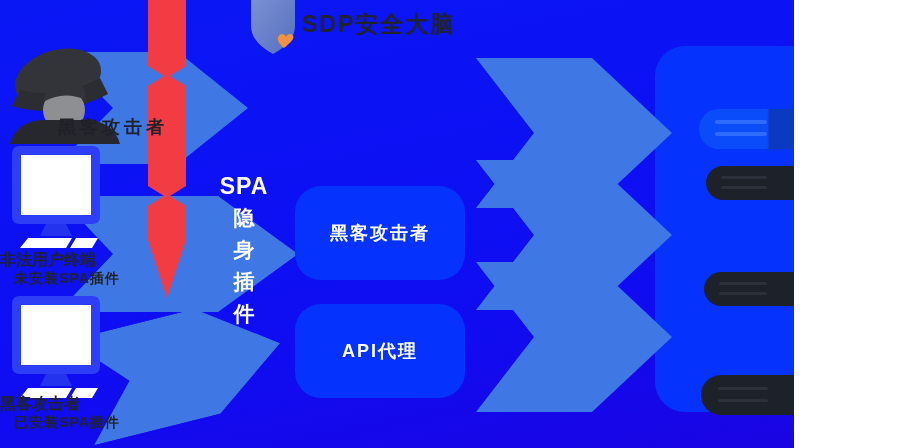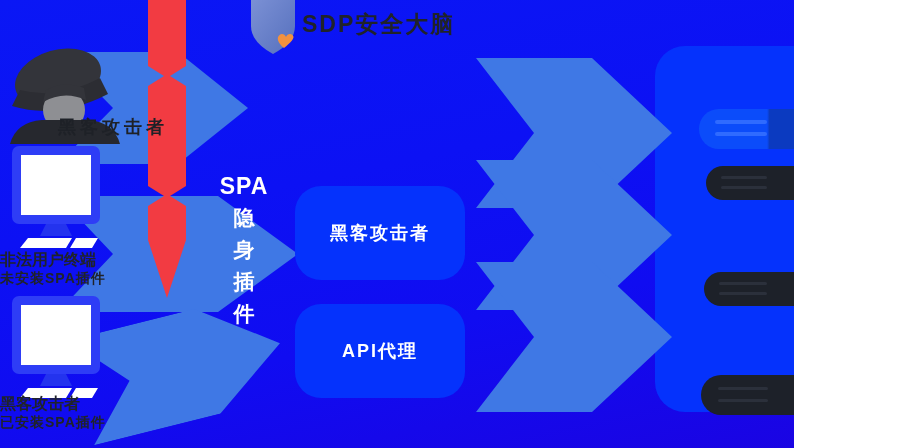--- a/index.html
+++ b/index.html
@@ -6,21 +6,21 @@
   body{font-family:"Liberation Sans","DejaVu Sans",sans-serif;}
   .stage{
     position:relative;width:794px;height:448px;overflow:hidden;
     background:linear-gradient(168deg,#0a17f5 0%,#0c11f4 40%,#100cf1 68%,#1a04e3 100%);
   }
   .abs{position:absolute;}
   
   .dark-text{color:#20232a;font-weight:700;line-height:1.25;}
   .title-text{left:302px;top:10px;font-size:23px;letter-spacing:2px;}
   .lbl{width:170px;font-size:16px;}
-  .lbl .l2{font-size:14px;letter-spacing:1px;}
+  .lbl .l2{font-size:14px;letter-spacing:1px;margin-left:14px;}
   .attacker-lbl{left:0;top:115px;width:168px;text-align:right;font-size:18px;letter-spacing:4px;color:#1e2127;font-weight:700;}
   .t1-lbl{left:0;top:250px;}
   .t2-lbl{left:0;top:394px;}
   
   .spa-col{left:218px;top:144px;width:52px;display:flex;flex-direction:column;align-items:center;row-gap:4px;
            color:#ffffff;font-weight:700;margin-top:29px;}
   .spa-col .en{font-size:23px;letter-spacing:1px;}
   .spa-col .zh{font-size:21px;}
   
   .proxy-box{left:295px;width:170px;height:94px;border-radius:26px;background:#0532fc;

